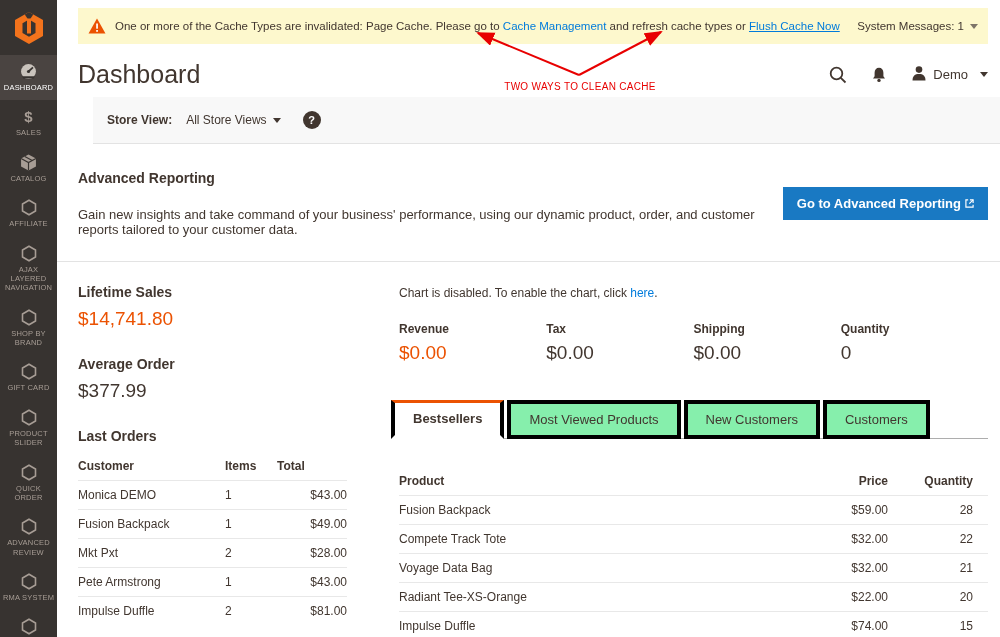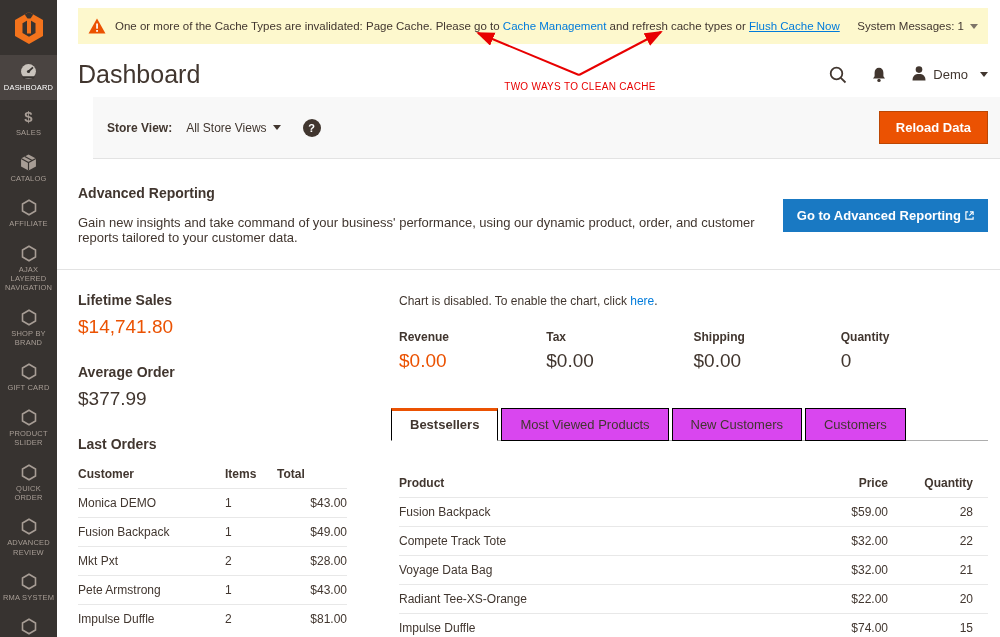--- a/index.html
+++ b/index.html
@@ -39,21 +39,21 @@
   .user-menu{display:flex; align-items:center; gap:6px; cursor:pointer; font-size:13px;}
 
   .store-bar{background:#f8f8f8; border-bottom:1px solid #e3e3e3; display:flex; align-items:center; padding:14px 12px 14px 14px; font-size:12px;margin-left:36px;}
   .sv-label{font-weight:700; margin-right:14px;}
   .sv-select{display:flex; align-items:center; cursor:pointer; margin-right:22px;}
   .help{width:18px;height:18px;border-radius:50%;background:var(--text-dark);color:#fff;font-size:11px;font-weight:700;display:flex;align-items:center;justify-content:center;cursor:pointer;}
   .help::after{content:"?";}
   .btn-orange{margin-left:auto; background:var(--brand-orange); color:#fff; border:1px solid #bc4603; font-size:13px; font-weight:700; padding:8px 16px; cursor:pointer; font-family:inherit;}
 
   .adv-report{display:flex; align-items:center; padding:26px 12px 24px 21px; border-bottom:1px solid #e3e3e3;}
-  .adv-text h2{font-size:14px; font-weight:700; margin-bottom:14px;}
+  .adv-text h2{font-size:14px; font-weight:700; margin-bottom:21px;}
   .adv-text p{font-size:13px; max-width:720px;}
   .btn-blue{margin-left:auto; background:var(--button-blue); color:#fff; border:1px solid #1979c3; font-size:13px; font-weight:700; padding:8px 13px; cursor:pointer; display:flex; align-items:flex-start; gap:4px; font-family:inherit; white-space:nowrap;}
 
   .content{display:flex; padding:22px 12px 0 21px;}
   .col-left{width:269px; flex:none; margin-right:44px;}
   .col-right{flex:1; min-width:0;}
 
   .section-title{font-size:14px; font-weight:700; margin-bottom:8px;}
   .kpi{margin-bottom:26px;}
   .kpi-value{font-size:19px;}
@@ -67,21 +67,21 @@
   .orders .num, .terms .num{width:70px;}
 
   .chart-notice{font-size:12px; margin:2px 0 22px 8px;}
   .metrics{display:flex; margin:0 0 36px 8px;}
   .metric{width:148px;}
   .metric-label{font-size:12px; font-weight:700; margin-bottom:6px;}
   .metric-value{font-size:19px;}
   .metric.highlight .metric-value{color:var(--brand-orange);}
 
   .tabs{display:flex; border-bottom:1px solid #adadad;}
-  .tab{background:#d946ef; border:1px solid #000000; margin:0 3px -1px 0; padding:8px 18px; font-size:13px; color:var(--text-dark); cursor:pointer; font-family:inherit;}
+  .tab{background:#86efac; border:4px solid #000000; margin:0 3px -1px 0; padding:8px 18px; font-size:13px; color:var(--text-dark); cursor:pointer; font-family:inherit;}
   .tab.active{background:#fff; border-top:3px solid var(--brand-orange); border-bottom-color:#fff; font-weight:700; padding-top:6px;}
 
   table.best{margin:28px 0 0 8px; width:calc(100% - 8px);}
   .best th.price, .best td.price{width:110px; text-align:right;}
   .best th.qty, .best td.qty{width:100px; text-align:right; padding-right:15px;}
 
   
   .annotation{position:absolute; left:440px; top:20px; width:280px; z-index:10; pointer-events:none;}
   .annotation svg{display:block;}
   .ann-text{color:var(--annotation-red); font-size:10px; text-align:center; margin-top:1px; letter-spacing:.3px;}
@@ -285,21 +285,20 @@
     </div>
   </div>
 
   <div class="store-bar">
     <span class="sv-label">Store View:</span>
     <span class="sv-select">
       <span>All Store Views</span>
       <span class="caret dark"></span>
     </span>
     <span class="help"></span>
-    <button class="btn-orange">Reload Data</button>
   </div>
 
   <div class="adv-report">
     <div class="adv-text">
       <h2>Advanced Reporting</h2>
       <p>Gain new insights and take command of your business' performance, using our dynamic product, order, and customer reports tailored to your customer data.</p>
     </div>
     <button class="btn-blue">
       <span>Go to Advanced Reporting</span>
       <span>

